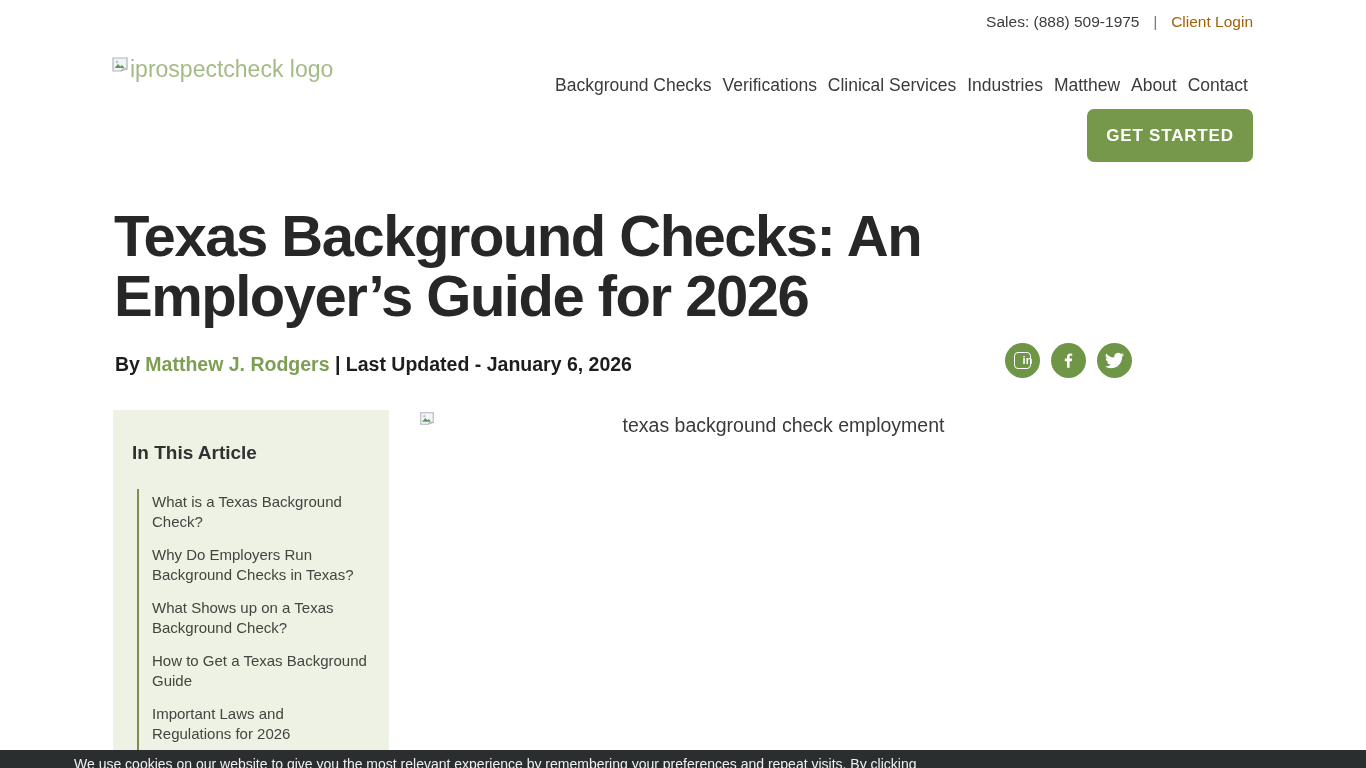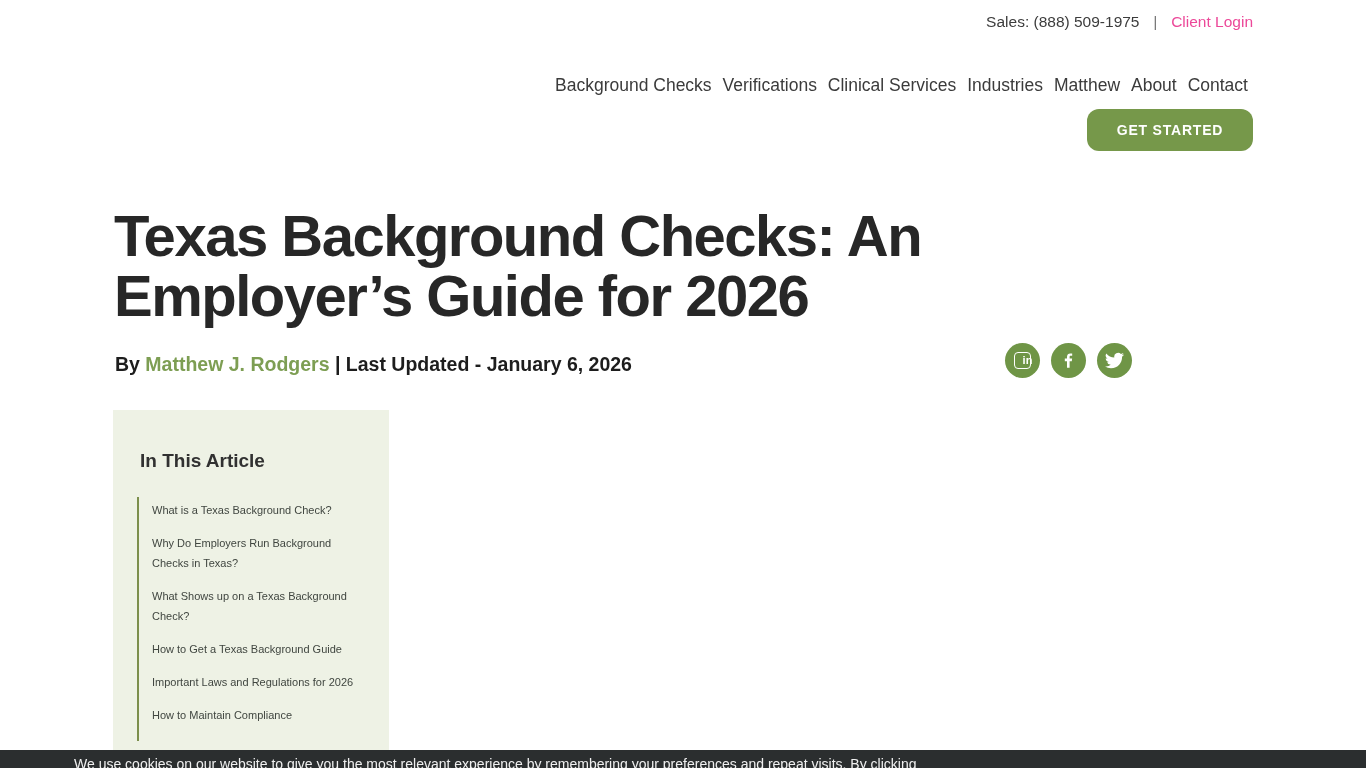--- a/index.html
+++ b/index.html
@@ -7,55 +7,55 @@
   body {
     width: 1366px; height: 768px; overflow: hidden; background: #ffffff;
     font-family: "Liberation Sans", "DejaVu Sans", sans-serif;
     -webkit-font-smoothing: antialiased;
   }
   .stage { position: relative; width: 1366px; height: 768px; background:#fff; }
 
   
   .topbar { position: absolute; top: 13px; right: 113px; font-size: 15.5px; color: #3c3c3c; display: flex; align-items: center; }
   .topbar .sep { margin: 0 14px; color: #6b6b6b; font-size: 14px; }
-  .topbar .login { color: #ec4899; cursor: pointer; }
+  .topbar .login { color: #a16207; cursor: pointer; }
 
   
   .logo { position: absolute; left: 111px; top: 56px; display: flex; align-items: flex-start; cursor: pointer; }
   .logo .alt { color: #a3bb84; font-size: 23px; line-height: 26px; margin-left: 1px; }
   .broken-ico { display: inline-block; flex: 0 0 auto; }
 
   
   .nav { position: absolute; left: 555px; right: 118px; top: 75px; display: flex; justify-content: space-between; align-items: center; }
   .nav a { font-size: 17.5px; color: #3b3b3b; text-decoration: none; white-space: nowrap; cursor: pointer; }
 
   
-  .cta { position: absolute; top: 109px; right: 113px; width: 166px; height: 42px;
-    background: #76984a; border: none; border-radius: 12px; color: #fff;
-    font-family: inherit; font-size: 14px; font-weight: bold; letter-spacing: .8px;
+  .cta { position: absolute; top: 109px; right: 113px; width: 166px; height: 53px;
+    background: #76984a; border: none; border-radius: 7px; color: #fff;
+    font-family: inherit; font-size: 17px; font-weight: bold; letter-spacing: .8px;
     display: flex; align-items: center; justify-content: center; cursor: pointer; }
 
   
   h1.title { position: absolute; left: 114px; top: 206px; width: 950px; margin: 0;
     font-size: 58px; line-height: 60px; font-weight: bold; letter-spacing: -1.5px; color: #272727; }
   .byline { position: absolute; left: 115px; top: 353px; font-size: 19.5px; font-weight: 600; color: #1d1d1d; }
   .byline .author { color: #7d9e53; cursor: pointer; }
 
   
   .social { position: absolute; left: 1005px; top: 343px; display: flex; gap: 11px; }
   .soc { width: 35px; height: 35px; border-radius: 50%; background: #6f9546; display: flex; align-items: center; justify-content: center; cursor: pointer; }
   .in-box { width: 17px; height: 17px; border: 1.8px solid #fff; border-radius: 4px;
     display: flex; align-items: center; justify-content: center;
     color: #fff; font-size: 11px; font-weight: bold; line-height: 1; padding-left: 10px; }
 
   
   .sidebar { position: absolute; left: 113px; top: 410px; width: 276px; height: 358px; background: #eef2e5; }
-  .sidebar h2 { margin: 8px; padding: 32px 0 0 19px; font-size: 19px; font-weight: bold; color: #313131; }
+  .sidebar h2 { margin: 0; padding: 32px 0 0 19px; font-size: 19px; font-weight: bold; color: #313131; }
   .toc { list-style: none; margin: 25px 0 0 24px; padding: 3px 0 3px 13px; border-left: 2px solid #7c8f4c; }
-  .toc li { width: 215px; font-size: 11px; line-height: 20px; color: #404640; margin-bottom: 13px; cursor: pointer; }
+  .toc li { width: 215px; font-size: 15px; line-height: 20px; color: #404640; margin-bottom: 13px; cursor: pointer; }
 
   
   .hero { position: absolute; left: 419px; top: 408px; width: 729px; }
   .hero .ico { position: absolute; left: 0; top: 3px; }
   .hero .alt { display: block; text-align: center; font-size: 19.5px; color: #3a3a3a; padding-top: 6px; }
 
   
   .cookie { position: absolute; left: 0; top: 750px; width: 1366px; height: 60px; background: #2b2e2f; z-index: 10; }
   .cookie p { margin: 0; position: absolute; left: 74px; top: 6px; font-size: 14px; color: #f0f0f0; }
 </style>
@@ -63,20 +63,31 @@
 <body>
 
 <div class="stage">
 
   <div class="topbar">
     <span>Sales: (888) 509-1975</span>
     <span class="sep">|</span>
     <span class="login">Client Login</span>
   </div>
 
+  <div class="logo">
+    <span class="broken-ico">
+      <svg width="18" height="18" viewBox="0 0 18 18">
+        <path d="M2 2 h14 v11 l-4 0 -2 2 -8 0 z" fill="#f2f4f7" stroke="#aeb4bc" stroke-width="1.2"></path>
+        <circle cx="6" cy="6" r="1.4" fill="#c3c9d1"></circle>
+        <path d="M3.5 12 L7 8 L9.5 10.5 L11 9 L13.5 12 Z" fill="#5e9a50"></path>
+        <path d="M16 13 l-4 0 -2 2 z" fill="#ffffff" stroke="#aeb4bc" stroke-width="1"></path>
+      </svg>
+    </span>
+    <span class="alt">iprospectcheck logo</span>
+  </div>
 
   <nav class="nav">
     <a>Background Checks</a>
     <a>Verifications</a>
     <a>Clinical Services</a>
     <a>Industries</a>
     <a>Matthew</a>
     <a>About</a>
     <a>Contact</a>
   </nav>
@@ -112,18 +123,29 @@
     <ul class="toc">
       <li>What is a Texas Background Check?</li>
       <li>Why Do Employers Run Background Checks in Texas?</li>
       <li>What Shows up on a Texas Background Check?</li>
       <li>How to Get a Texas Background Guide</li>
       <li>Important Laws and Regulations for 2026</li>
       <li>How to Maintain Compliance</li>
     </ul>
   </aside>
 
+  <figure class="hero" style="margin:0;">
+    <span class="ico">
+      <svg width="16" height="16" viewBox="0 0 18 18">
+        <path d="M2 2 h14 v11 l-4 0 -2 2 -8 0 z" fill="#f2f4f7" stroke="#aeb4bc" stroke-width="1.2"></path>
+        <circle cx="6" cy="6" r="1.4" fill="#c3c9d1"></circle>
+        <path d="M3.5 12 L7 8 L9.5 10.5 L11 9 L13.5 12 Z" fill="#5e9a50"></path>
+        <path d="M16 13 l-4 0 -2 2 z" fill="#ffffff" stroke="#aeb4bc" stroke-width="1"></path>
+      </svg>
+    </span>
+    <span class="alt">texas background check employment</span>
+  </figure>
 
   <div class="cookie">
     <p>We use cookies on our website to give you the most relevant experience by remembering your preferences and repeat visits. By clicking</p>
   </div>
 
 </div>
 
 </body></html>

